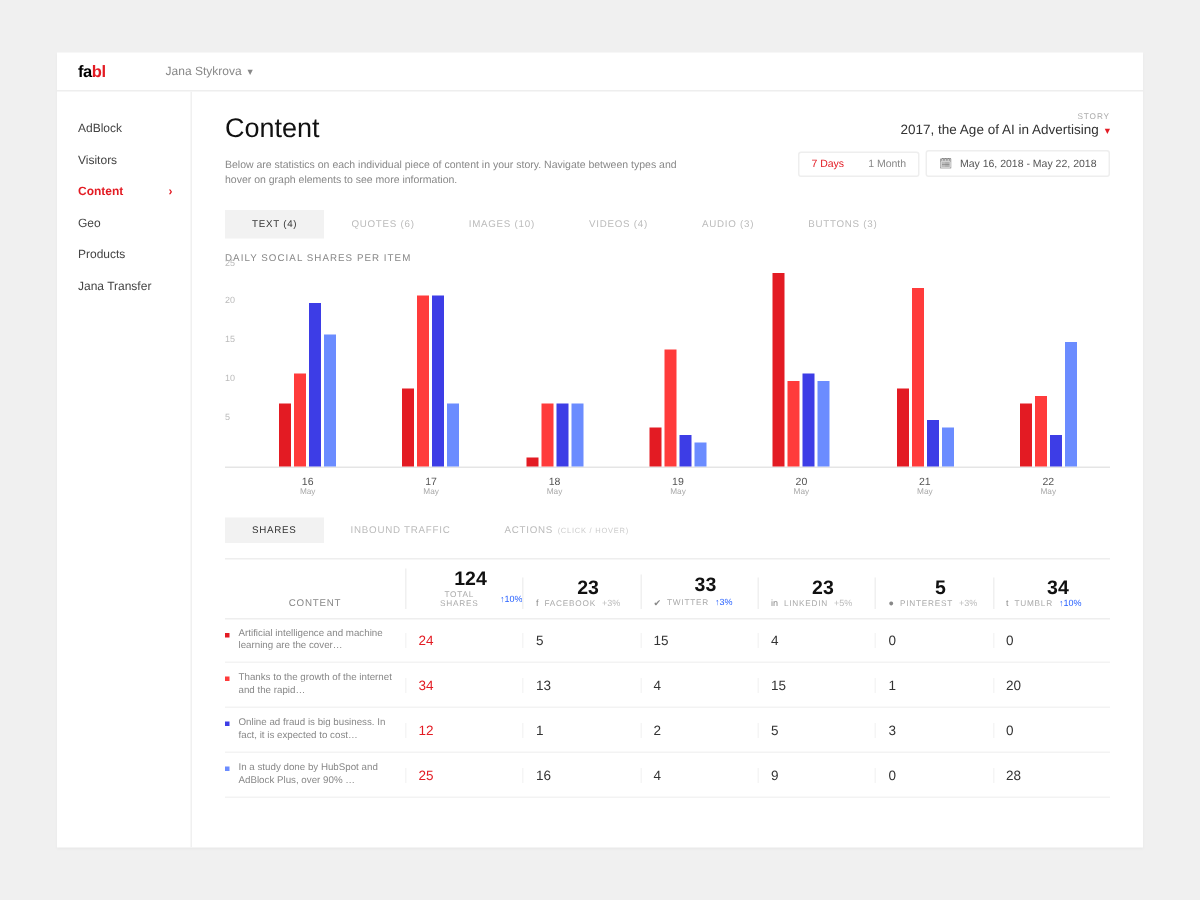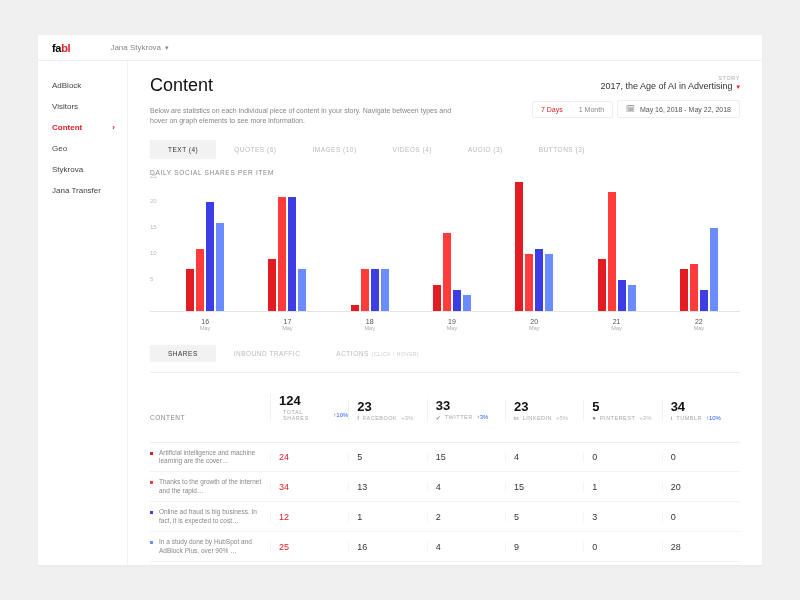--- a/index.html
+++ b/index.html
@@ -45,21 +45,21 @@
 .bar{width:8px;}
 .xlabels{display:flex;margin-left:14px;margin-bottom:14px;}
 .xlab{flex:1;text-align:center;}
 .xlab .d{font-size:7px;color:#555;}
 .xlab .m{font-size:5.5px;color:#aaa;}
 .metric-tabs{display:flex;gap:0;font-size:6.5px;letter-spacing:0.5px;margin-bottom:10px;}
 .mtab{padding:5px 18px;color:#bbb;cursor:pointer;}
 .mtab.active{background:#f2f2f2;color:#333;}
 .mtab .sub{font-size:5px;color:#ccc;margin-left:3px;}
 .table{width:100%;}
-.thead{display:flex;border-top:1px solid #eee;border-bottom:1px solid #eee;align-items:flex-end;padding:21px 0;}
+.thead{display:flex;border-top:1px solid #eee;border-bottom:1px solid #eee;align-items:flex-end;padding:6px 0;text-align:center;}
 .th-content{width:120px;font-size:6.5px;letter-spacing:0.5px;color:#888;}
 .th-col{flex:1;border-left:1px solid #f0f0f0;padding-left:8px;}
 .th-val{font-size:13px;font-weight:600;color:#111;line-height:1;}
 .th-sub{display:flex;align-items:center;gap:4px;margin-top:2px;}
 .th-icon{font-size:6px;color:#888;}
 .th-label{font-size:5.5px;letter-spacing:0.5px;color:#aaa;}
 .th-delta{font-size:6px;}
 .delta-up{color:#2962ff;}
 .delta-neutral{color:#bbb;}
 .trow{display:flex;border-bottom:1px solid #f3f3f3;padding:6px 0;align-items:center;}
@@ -89,21 +89,21 @@
           <span>Visitors</span>
         </div>
         <div class="side-item active">
           <span>Content</span>
           <span class="chev">›</span>
         </div>
         <div class="side-item">
           <span>Geo</span>
         </div>
         <div class="side-item">
-          <span>Stykrova</span>
+          <span>Products</span>
         </div>
         <div class="side-item">
           <span>Jana Transfer</span>
         </div>
       </div>
     <div class="main">
       <div class="header-row">
         <div>
           <div class="pg-title">Content</div>
         </div>

